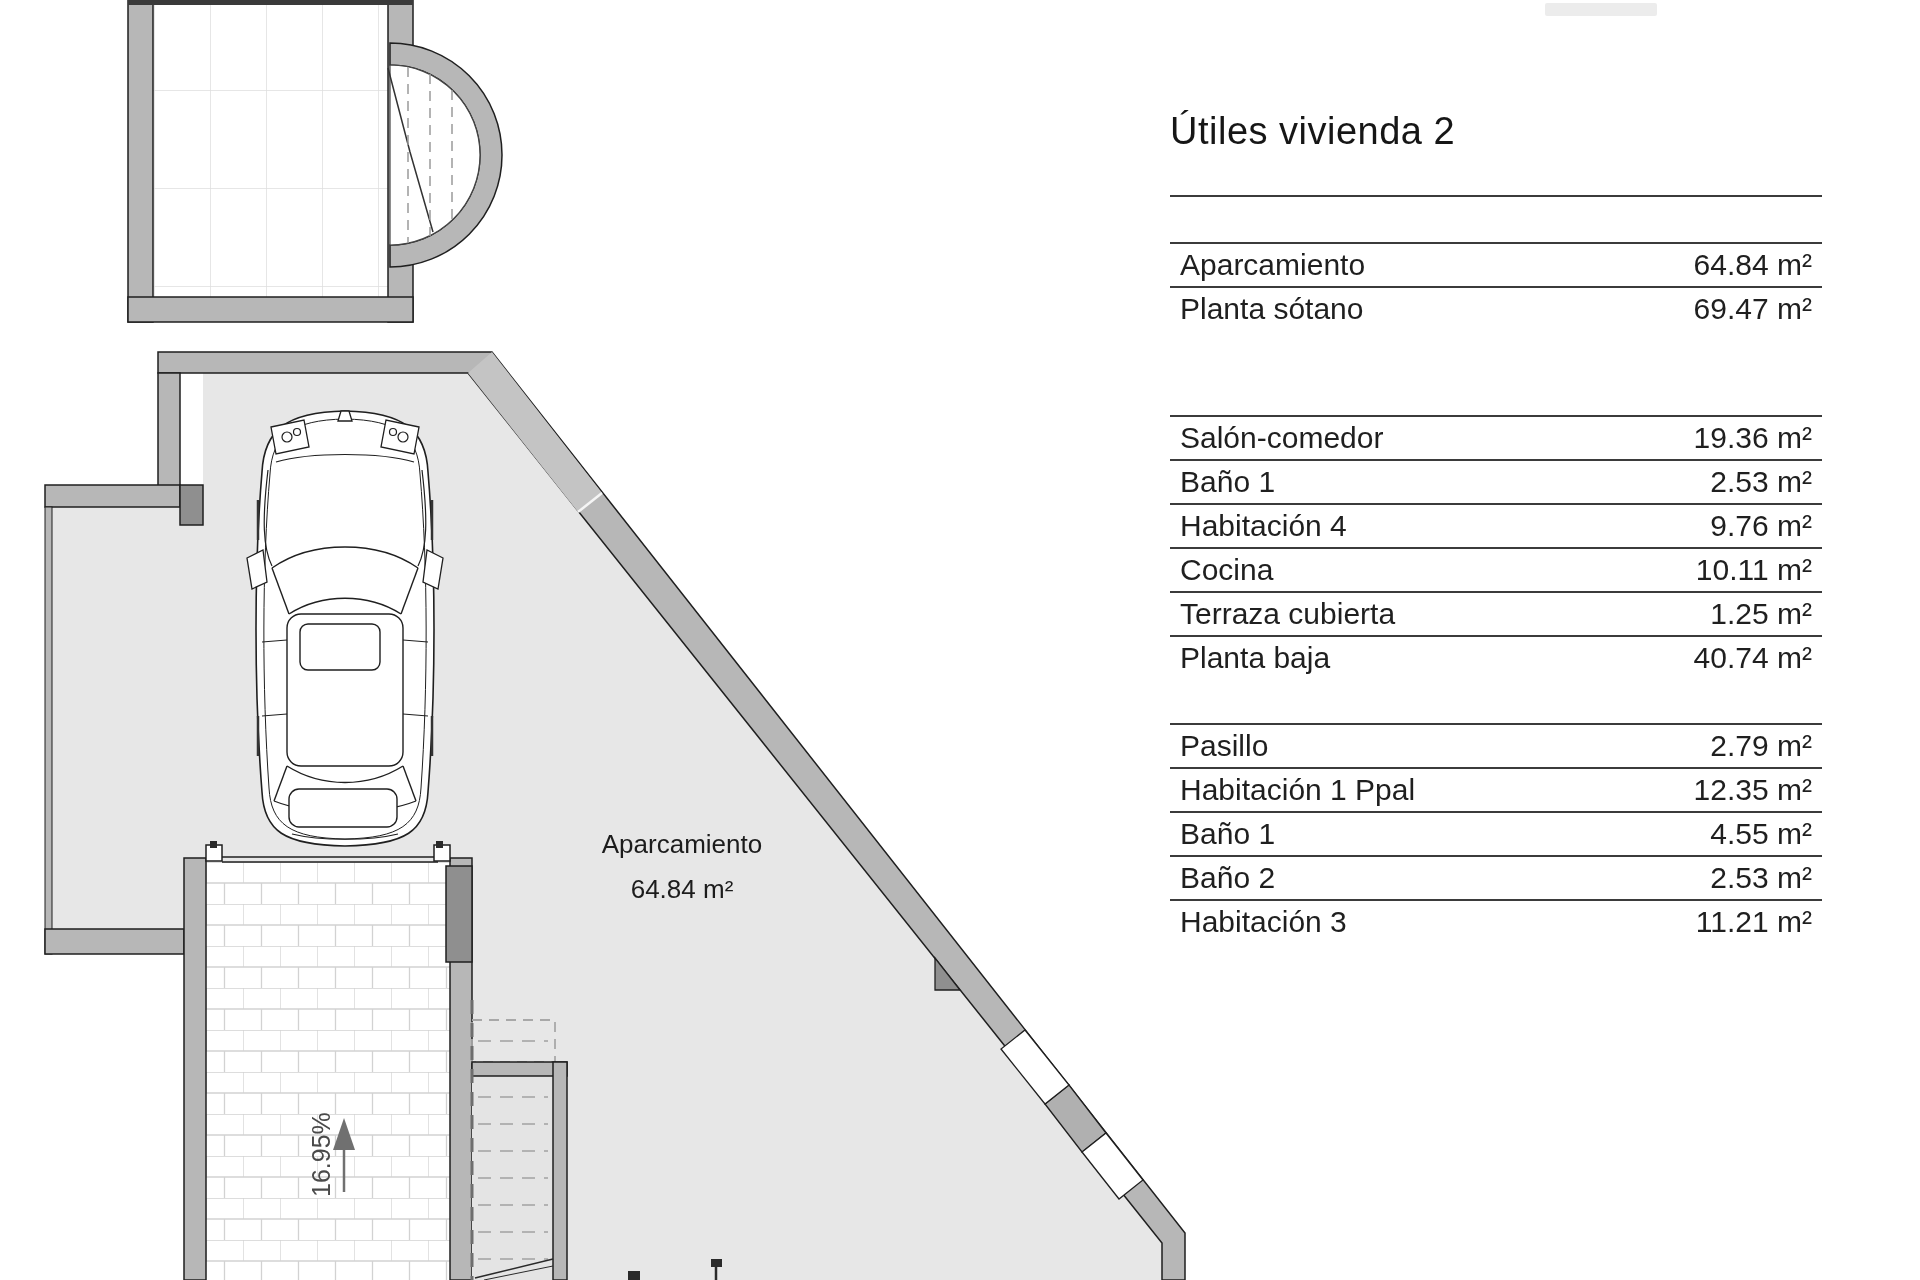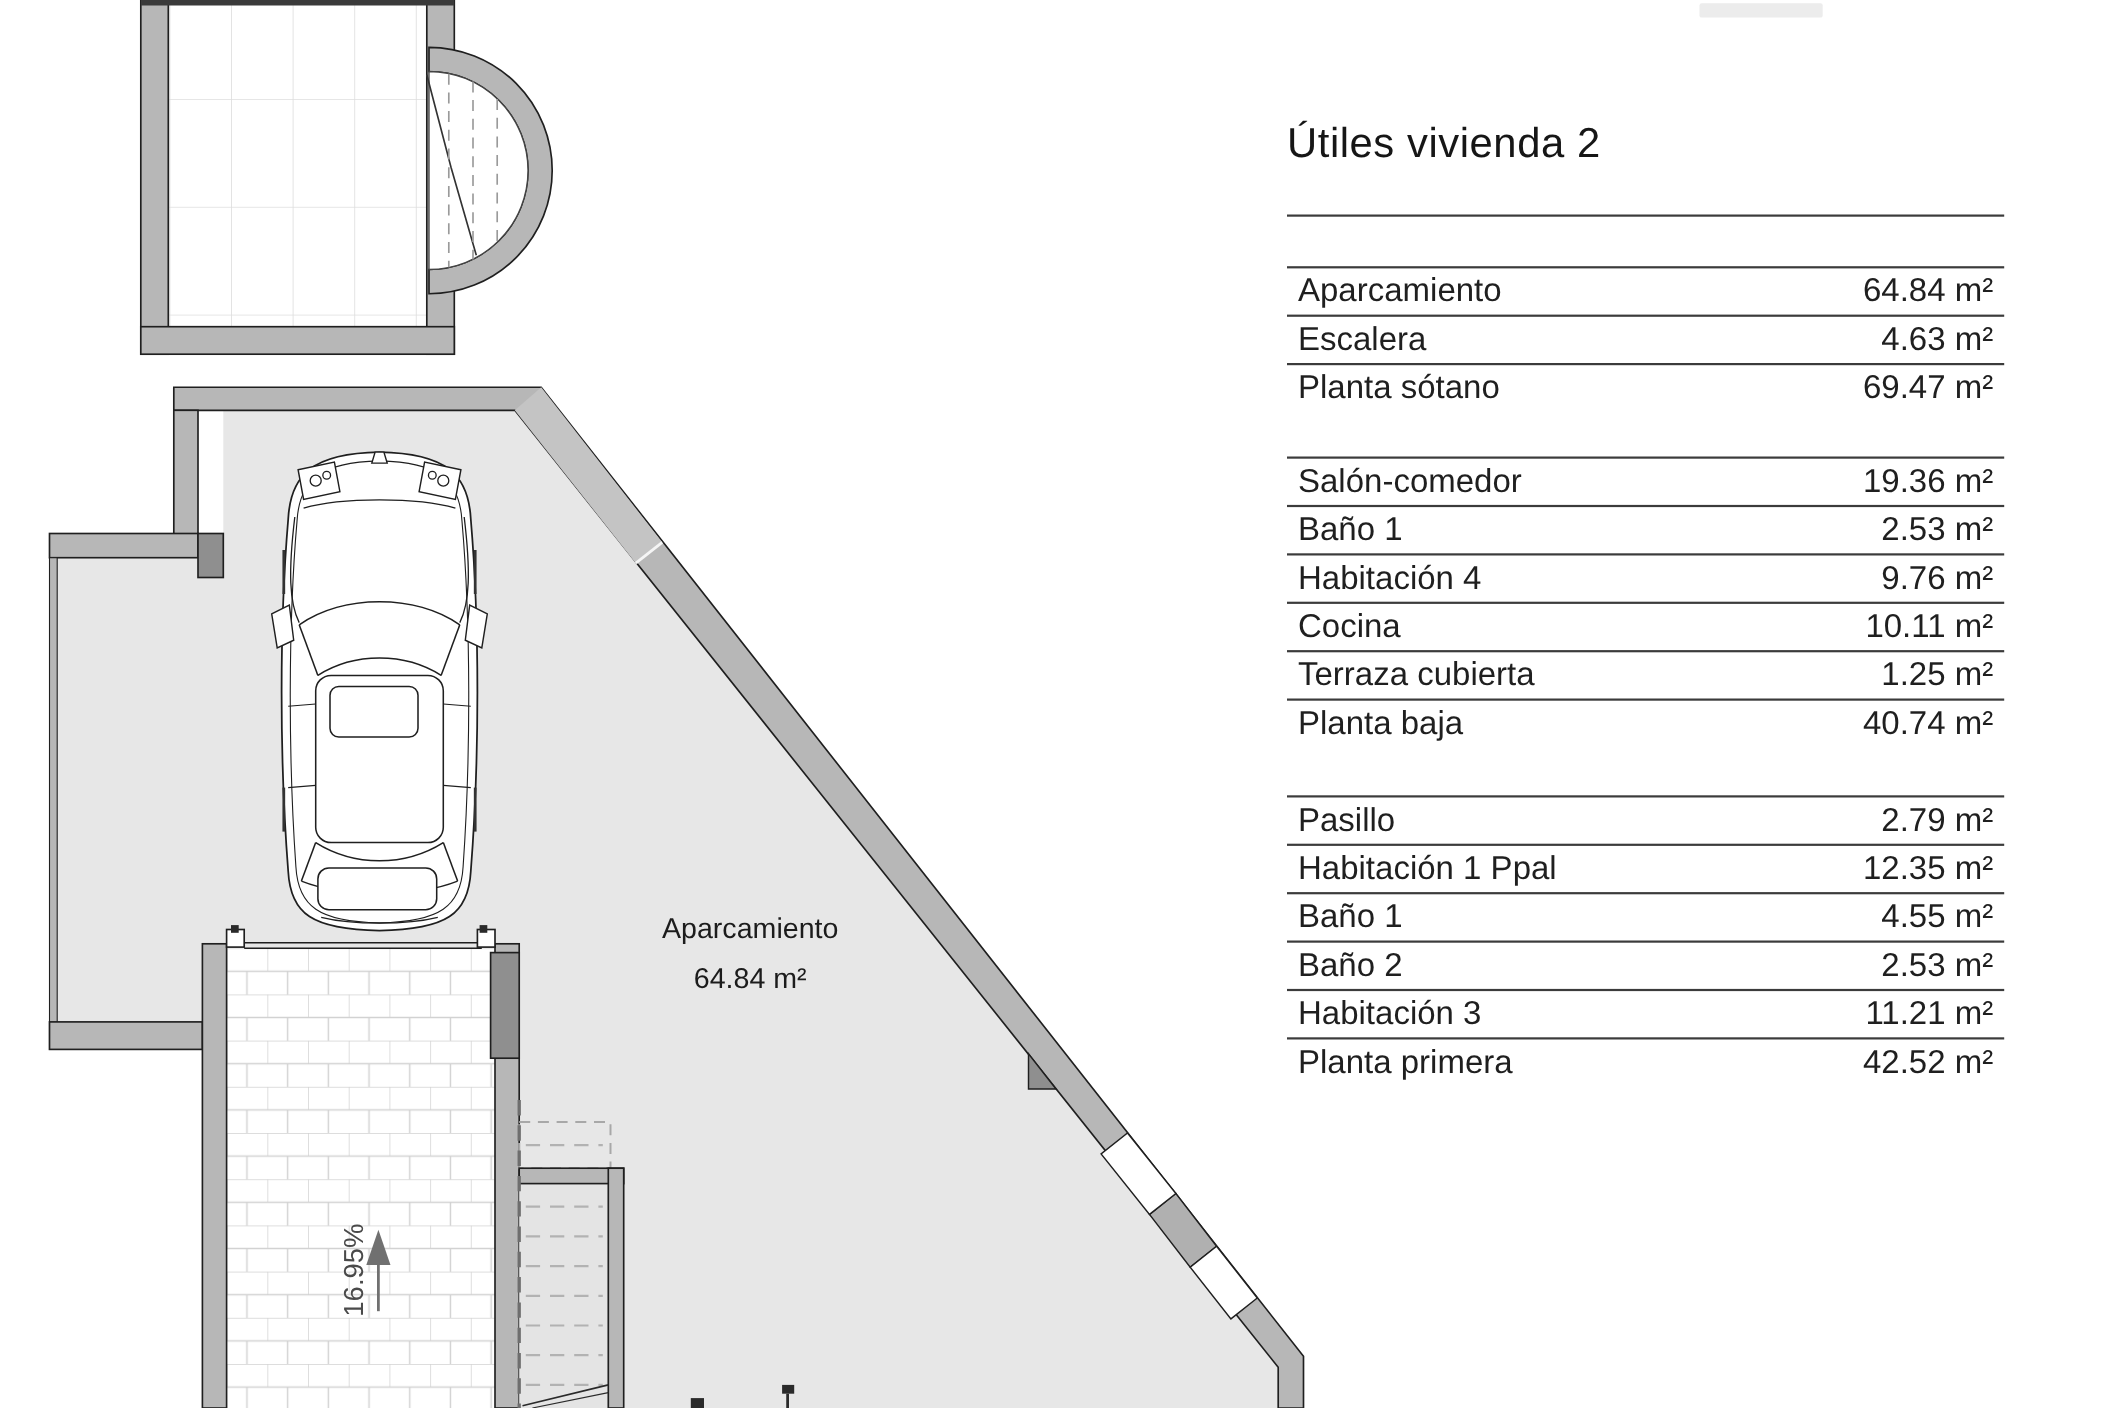--- a/index.html
+++ b/index.html
@@ -177,24 +177,20 @@
   <div class="schedule">
     <div class="sched-title">Útiles vivienda 2</div>
     <div class="title-rule"></div>
 
     <div class="block block1">
       <div class="trow">
         <span class="tlabel">Aparcamiento</span>
         <span class="tvalue">64.84 m²</span>
       </div>
       <div class="trow">
-        <span class="tlabel">Escalera</span>
-        <span class="tvalue">4.63 m²</span>
-      </div>
-      <div class="trow">
         <span class="tlabel">Planta sótano</span>
         <span class="tvalue">69.47 m²</span>
       </div>
     </div>
 
     <div class="block block2">
       <div class="trow">
         <span class="tlabel">Salón-comedor</span>
         <span class="tvalue">19.36 m²</span>
       </div>
@@ -234,20 +230,16 @@
         <span class="tvalue">4.55 m²</span>
       </div>
       <div class="trow">
         <span class="tlabel">Baño 2</span>
         <span class="tvalue">2.53 m²</span>
       </div>
       <div class="trow">
         <span class="tlabel">Habitación 3</span>
         <span class="tvalue">11.21 m²</span>
       </div>
-      <div class="trow">
-        <span class="tlabel">Planta primera</span>
-        <span class="tvalue">42.52 m²</span>
-      </div>
     </div>
   </div>
 
 </div>
 
 </body></html>

